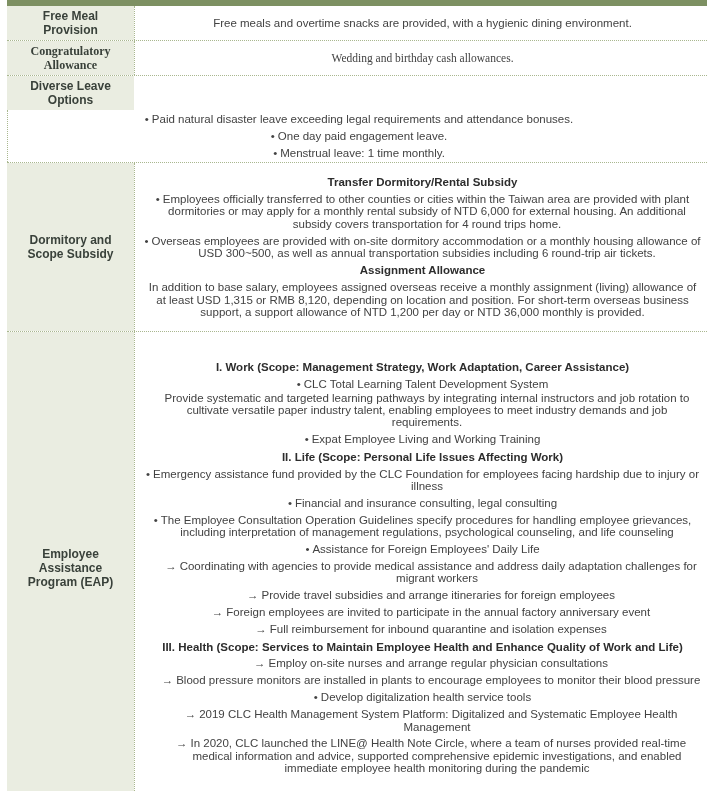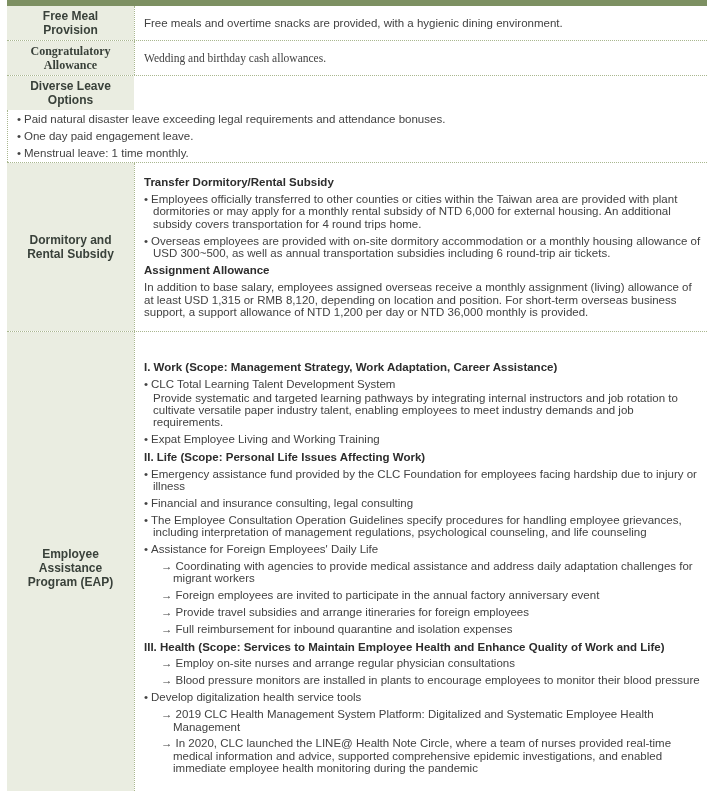--- a/index.html
+++ b/index.html
@@ -39,20 +39,21 @@
     padding: 3px 10px; box-sizing: border-box;
   }
   .content-cell {
     flex: 1;
     border-left: 1px dotted var(--dotted, #a9b78f);
     padding: 3px 6px 3px 9px;
     font-size: 11.5px; line-height: 12.4px;
     color: var(--bodytext, #424242);
     display: flex; flex-direction: column; justify-content: center;
     box-sizing: border-box;
+    text-align: center;
   }
   .item { margin-top: 4.5px; }
   .item:first-child { margin-top: 0; }
   .heading {
     font-weight: bold;
     color: #2d2d2d;
     margin-top: 5px;
   }
   .heading:first-child { margin-top: 0; }
   .plain { }
@@ -86,21 +87,21 @@
         </div>
         <div class="row">
           <div class="label-cell">Diverse Leave Options</div>
           <div class="content-cell">
             <div class="item bullet"><span class="marker">•</span><span>Paid natural disaster leave exceeding legal requirements and attendance bonuses.</span></div>
             <div class="item bullet"><span class="marker">•</span><span>One day paid engagement leave.</span></div>
             <div class="item bullet"><span class="marker">•</span><span>Menstrual leave: 1 time monthly.</span></div>
           </div>
         </div>
         <div class="row">
-          <div class="label-cell">Dormitory and Rental Subsidy</div>
+          <div class="label-cell">Dormitory and Scope Subsidy</div>
           <div class="content-cell">
             <div class="item heading">Transfer Dormitory/Rental Subsidy</div>
             <div class="item bullet"><span class="marker">•</span><span>Employees officially transferred to other counties or cities within the Taiwan area are provided with plant dormitories or may apply for a monthly rental subsidy of NTD 6,000 for external housing. An additional subsidy covers transportation for 4 round trips home.</span></div>
             <div class="item bullet"><span class="marker">•</span><span>Overseas employees are provided with on-site dormitory accommodation or a monthly housing allowance of USD 300~500, as well as annual transportation subsidies including 6 round-trip air tickets.</span></div>
             <div class="item heading">Assignment Allowance</div>
             <div class="item para">In addition to base salary, employees assigned overseas receive a monthly assignment (living) allowance of at least USD 1,315 or RMB 8,120, depending on location and position. For short-term overseas business support, a support allowance of NTD 1,200 per day or NTD 36,000 monthly is provided.</div>
           </div>
         </div>
         <div class="row">
           <div class="label-cell">Employee Assistance Program (EAP)</div>
@@ -108,22 +109,22 @@
             <div class="item heading">I. Work (Scope: Management Strategy, Work Adaptation, Career Assistance)</div>
             <div class="item bullet"><span class="marker">•</span><span>CLC Total Learning Talent Development System</span></div>
             <div class="item indent_para">Provide systematic and targeted learning pathways by integrating internal instructors and job rotation to cultivate versatile paper industry talent, enabling employees to meet industry demands and job requirements.</div>
             <div class="item bullet"><span class="marker">•</span><span>Expat Employee Living and Working Training</span></div>
             <div class="item heading">II. Life (Scope: Personal Life Issues Affecting Work)</div>
             <div class="item bullet"><span class="marker">•</span><span>Emergency assistance fund provided by the CLC Foundation for employees facing hardship due to injury or illness</span></div>
             <div class="item bullet"><span class="marker">•</span><span>Financial and insurance consulting, legal consulting</span></div>
             <div class="item bullet"><span class="marker">•</span><span>The Employee Consultation Operation Guidelines specify procedures for handling employee grievances, including interpretation of management regulations, psychological counseling, and life counseling</span></div>
             <div class="item bullet"><span class="marker">•</span><span>Assistance for Foreign Employees' Daily Life</span></div>
             <div class="item arrow"><span class="marker">→</span><span>Coordinating with agencies to provide medical assistance and address daily adaptation challenges for migrant workers</span></div>
+            <div class="item arrow"><span class="marker">→</span><span>Provide travel subsidies and arrange itineraries for foreign employees</span></div>
             <div class="item arrow"><span class="marker">→</span><span>Foreign employees are invited to participate in the annual factory anniversary event</span></div>
-            <div class="item arrow"><span class="marker">→</span><span>Provide travel subsidies and arrange itineraries for foreign employees</span></div>
             <div class="item arrow"><span class="marker">→</span><span>Full reimbursement for inbound quarantine and isolation expenses</span></div>
             <div class="item heading">III. Health (Scope: Services to Maintain Employee Health and Enhance Quality of Work and Life)</div>
             <div class="item arrow"><span class="marker">→</span><span>Employ on-site nurses and arrange regular physician consultations</span></div>
             <div class="item arrow"><span class="marker">→</span><span>Blood pressure monitors are installed in plants to encourage employees to monitor their blood pressure</span></div>
             <div class="item bullet"><span class="marker">•</span><span>Develop digitalization health service tools</span></div>
             <div class="item arrow"><span class="marker">→</span><span>2019 CLC Health Management System Platform: Digitalized and Systematic Employee Health Management</span></div>
             <div class="item arrow"><span class="marker">→</span><span>In 2020, CLC launched the LINE@ Health Note Circle, where a team of nurses provided real-time medical information and advice, supported comprehensive epidemic investigations, and enabled immediate employee health monitoring during the pandemic</span></div>
           </div>
         </div>
       </div>

